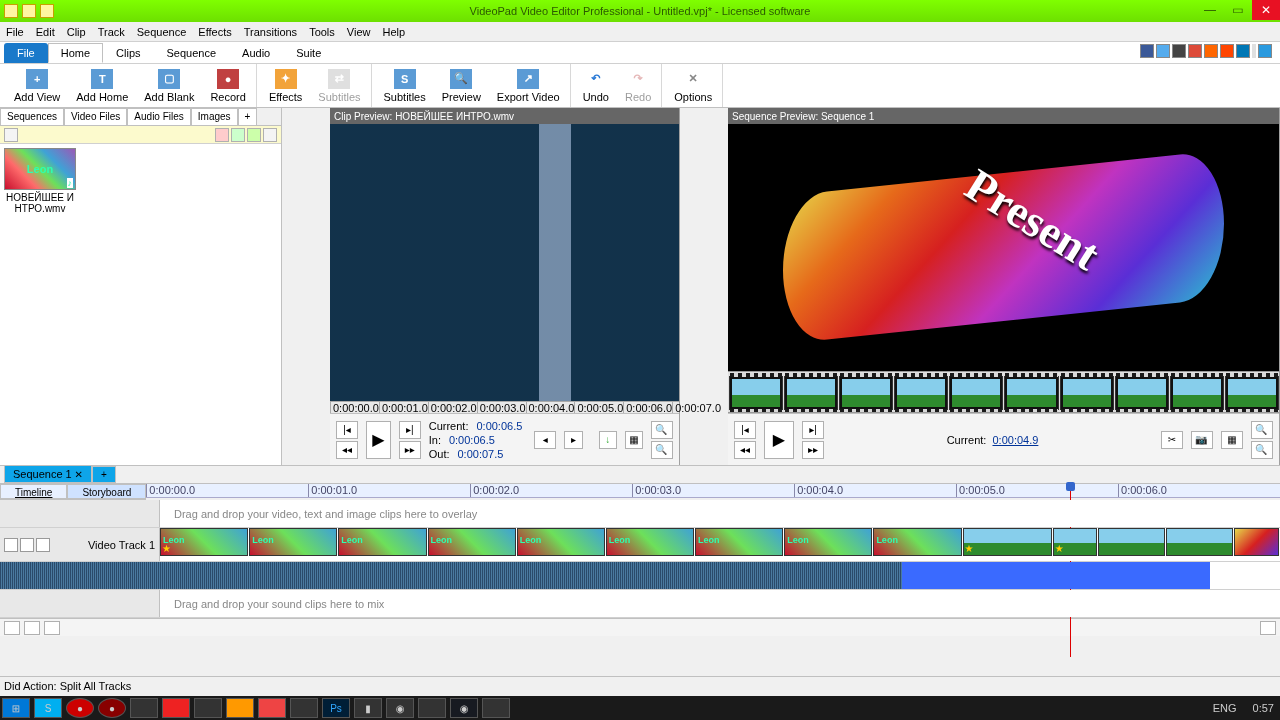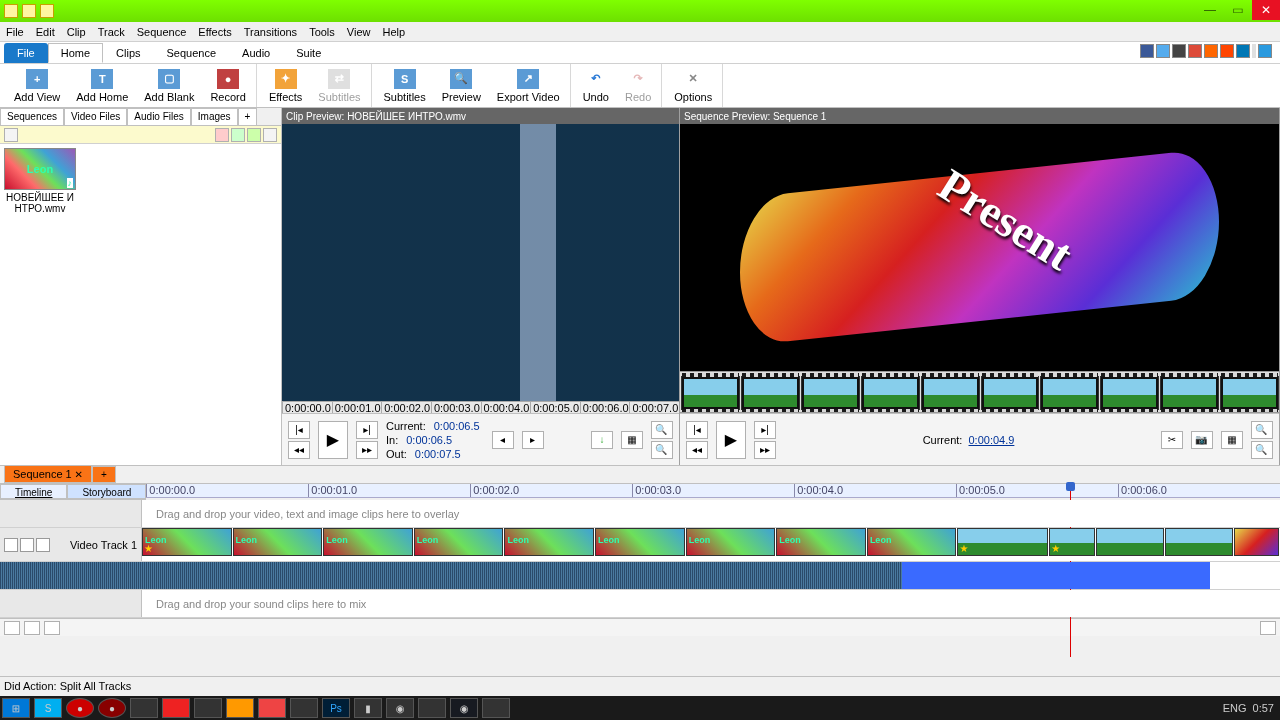--- a/index.html
+++ b/index.html
@@ -38,21 +38,21 @@
 .media-panel { width: 282px; border-right: 1px solid #c0c0c0; background: #fff; display: flex; flex-direction: column; }
 .media-toolbar { height: 18px; background: #fcfacd; border-bottom: 1px solid #d0d0d0; display: flex; align-items: center; padding: 0 4px; gap: 4px; justify-content: space-between; }
 .media-toolbar .right { display: flex; gap: 2px; }
 .media-toolbar .tbtn { width: 14px; height: 14px; display: inline-block; border: 1px solid #b0b0b0; background: #f4f4f4; }
 .media-content { flex: 1; padding: 4px; overflow: auto; }
 .thumb { width: 72px; text-align: center; }
 .thumb .img { width: 72px; height: 42px; background: linear-gradient(45deg, #c8102e 0%, #ff6b6b 30%, #6de05a 50%, #3fa2d6 70%, #9b59b6 100%); display: flex; align-items: center; justify-content: center; color: #2effb0; font-weight: bold; font-size: 12px; border: 1px solid #888; position: relative; }
 .thumb .img::after { content: "♪"; position: absolute; right: 2px; bottom: 1px; font-size: 9px; background: #fff; padding: 0 1px; }
 .thumb .caption { font-size: 10px; line-height: 11px; margin-top: 2px; word-break: break-all; }
 
-.preview-pane { flex: 1; display: flex; flex-direction: column; border-right: 1px solid #a0a0a0; min-width: 0; }
+.preview-pane { flex: 1; display: flex; flex-direction: column; border-right: 1px solid #a0a0a0; min-width: 0; padding-left: 48px; }
 .preview-header { height: 16px; background: #666; color: #fff; font-size: 10px; padding-left: 4px; display: flex; align-items: center; }
 .clip-viewer { flex: 1; background: #171717; position: relative; overflow: hidden; }
 .waveform-bg { position: absolute; inset: 0; background: repeating-linear-gradient(90deg, #0a2a40 0px, #1a3a55 1px, #0a2a40 2px); }
 .wave-selection { position: absolute; top: 0; bottom: 0; left: 60%; width: 9%; background: rgba(180,200,230,0.6); }
 .clip-ruler { height: 12px; background: #e8e8e8; border-top: 1px solid #aaa; font-size: 8px; display: flex; }
 .clip-ruler span { flex: 1; border-left: 1px solid #aaa; padding-left: 2px; }
 .clip-controls { height: 52px; background: #f4f4f4; display: flex; align-items: center; padding: 4px 6px; gap: 8px; border-top: 1px solid #c0c0c0; }
 .tbtn2 { width: 22px; height: 18px; border: 1px solid #b0b0b0; background: #fff; display: flex; align-items: center; justify-content: center; font-size: 10px; cursor: pointer; }
 .play-big { width: 30px; height: 38px; border: 1px solid #b0b0b0; background: #fff; display: flex; align-items: center; justify-content: center; font-size: 16px; cursor: pointer; }
 .timevals { display: flex; flex-direction: column; gap: 2px; font-size: 10px; }
@@ -62,32 +62,32 @@
 .seq-preview-img { position: absolute; inset: 0; background: #000; display: flex; align-items: center; justify-content: center; overflow: hidden; }
 .seq-ribbon { position: absolute; left: 10%; right: 10%; top: 20%; bottom: 20%; background: linear-gradient(135deg, #e6d84a 0%, #e66a1a 20%, #d62020 38%, #c033c0 58%, #5a2ed6 78%, #2ac0d0 100%); border-radius: 10% / 50%; transform: skewY(-6deg); }
 .seq-text { position: absolute; color: #fff; font-weight: bold; font-size: 46px; transform: rotate(32deg); left: 42%; top: 28%; text-shadow: 2px 2px 3px #000; font-family: Georgia, serif; }
 .filmstrip { height: 42px; background: #e0e0e0; border-top: 1px solid #999; border-bottom: 1px solid #999; display: flex; overflow: hidden; }
 .frame { width: 59px; height: 34px; margin: 4px 0 0 1px; background: linear-gradient(#87ceeb 55%, #2e8b2e 55%); border: 1px solid #333; position: relative; box-shadow: inset 0 0 0 2px #111; }
 .frame::before, .frame::after { content: ""; position: absolute; left: 0; right: 0; height: 4px; background: repeating-linear-gradient(90deg, #1a1a1a 0 4px, #d8d8d8 4px 8px); }
 .frame::before { top: -4px; } .frame::after { bottom: -4px; }
 
 .bottom-area { height: 210px; display: flex; flex-direction: column; }
 .seq-tabrow { height: 18px; background: #f0f0f0; display: flex; align-items: flex-end; padding-left: 4px; border-bottom: 1px solid #c0c0c0; }
-.seq-tabrow .stab { padding: 2px 8px; border: 1px solid #c0c0c0; background: #f97316; font-size: 10px; cursor: pointer; }
+.seq-tabrow .stab { padding: 2px 8px; border: 1px solid #c0c0c0; background: #0ea5e9; font-size: 10px; cursor: pointer; }
 .view-switch { height: 16px; border-bottom: 1px solid #c0c0c0; display: flex; }
 .view-switch .vtab { padding: 2px 14px; border: 1px solid #c0c0c0; background: #cfe2ff; font-size: 10px; cursor: pointer; }
 .view-switch .vtab.active { background: #e8f0ff; text-decoration: underline; }
 .timeline-ruler { height: 14px; background: #e8f0ff; border-bottom: 1px solid #aac; font-size: 9px; position: relative; display: flex; }
 .timeline-ruler span { flex: 1; border-left: 1px solid #88a; padding-left: 2px; color: #446; }
 .playhead { position: absolute; top: 0; bottom: -160px; left: 81.5%; width: 1px; background: #d00; }
 .playhead::before { content: ""; position: absolute; top: -2px; left: -4px; width: 9px; height: 9px; background: #36c; border-radius: 2px; }
 
 .track-row { height: 28px; display: flex; border-bottom: 1px solid #d0d0d0; }
 .track-row.overlay-row { background: #fff; }
-.track-header { width: 142px; background: #e8e8e8; border-right: 1px solid #c0c0c0; display: flex; align-items: center; justify-content: space-between; padding: 0 4px; font-size: 10px; }
+.track-header { width: 160px; background: #e8e8e8; border-right: 1px solid #c0c0c0; display: flex; align-items: center; justify-content: space-between; padding: 0 4px; font-size: 10px; }
 .track-header .icons { display: flex; gap: 2px; }
 .track-header .hbtn { width: 14px; height: 14px; border: 1px solid #999; background: #fff; }
 .track-content { flex: 1; position: relative; background: #fff; overflow: hidden; }
 .track-content.empty-hint { background: #fff; color: #888; display: flex; align-items: center; padding-left: 14px; font-size: 10px; }
 .video-clips { position: absolute; left: 0; top: 0; bottom: 0; right: 0; display: flex; }
 .vclip { height: 28px; background: linear-gradient(45deg, #c8102e, #6de05a, #3fa2d6); border: 1px solid #333; margin-right: 1px; position: relative; }
 .vclip .label { position: absolute; left: 2px; top: 6px; color: #2effb0; font-weight: bold; font-size: 9px; }
 .vclip.scene { background: linear-gradient(#87ceeb 55%, #2e8b2e 55%); }
 .vclip.present { background: linear-gradient(135deg, #e6d84a, #d62020, #5a2ed6); }
 .star { position: absolute; left: 1px; bottom: 1px; color: #ffcc00; font-size: 10px; }
@@ -97,31 +97,32 @@
 .audio-wave2 { position: absolute; left: 70.5%; top: 0; bottom: 0; width: 11.5%; background: #3a6aff; }
 .audio-wave3 { position: absolute; left: 82%; top: 0; bottom: 0; width: 12.5%; background: #3a6aff; }
 
 .zoom-row { height: 18px; border-top: 1px solid #c0c0c0; background: #f4f4f4; display: flex; align-items: center; padding: 0 4px; gap: 4px; }
 .zoom-row .zb { width: 16px; height: 14px; border: 1px solid #b0b0b0; background: #fff; }
 
 .statusbar { height: 18px; background: #f0f0f0; border-top: 1px solid #c0c0c0; display: flex; align-items: center; padding-left: 4px; font-size: 10px; }
 
 .taskbar { height: 24px; background: #1a1a1a; display: flex; align-items: center; gap: 4px; padding-left: 2px; position: absolute; bottom: 0; left: 0; right: 0; }
 .taskbar .tbitem { width: 28px; height: 20px; background: #333; border: 1px solid #555; display: flex; align-items: center; justify-content: center; color: #ccc; font-size: 10px; }
-.taskbar .clock { position: absolute; right: 6px; color: #ccc; font-size: 10px; display: flex; align-items: center; gap: 6px; }
+.taskbar .clock { position: absolute; right: 6px; color: #ccc; font-size: 10px; display: flex; align-items: center; gap: 16px; }
 </style>
 </head>
 <body>
 
 <div class="titlebar">
   <div class="left-icons">
     <span></span>
     <span></span>
     <span></span>
   </div>
+  <span>VideoPad Video Editor Professional - Untitled.vpj* - Licensed software</span>
   <div class="win-controls">
     <div>—</div>
     <div>▭</div>
     <div class="close">✕</div>
   </div>
 </div>
 
 <div class="menubar">
   <span>File</span>
   <span>Edit</span>

